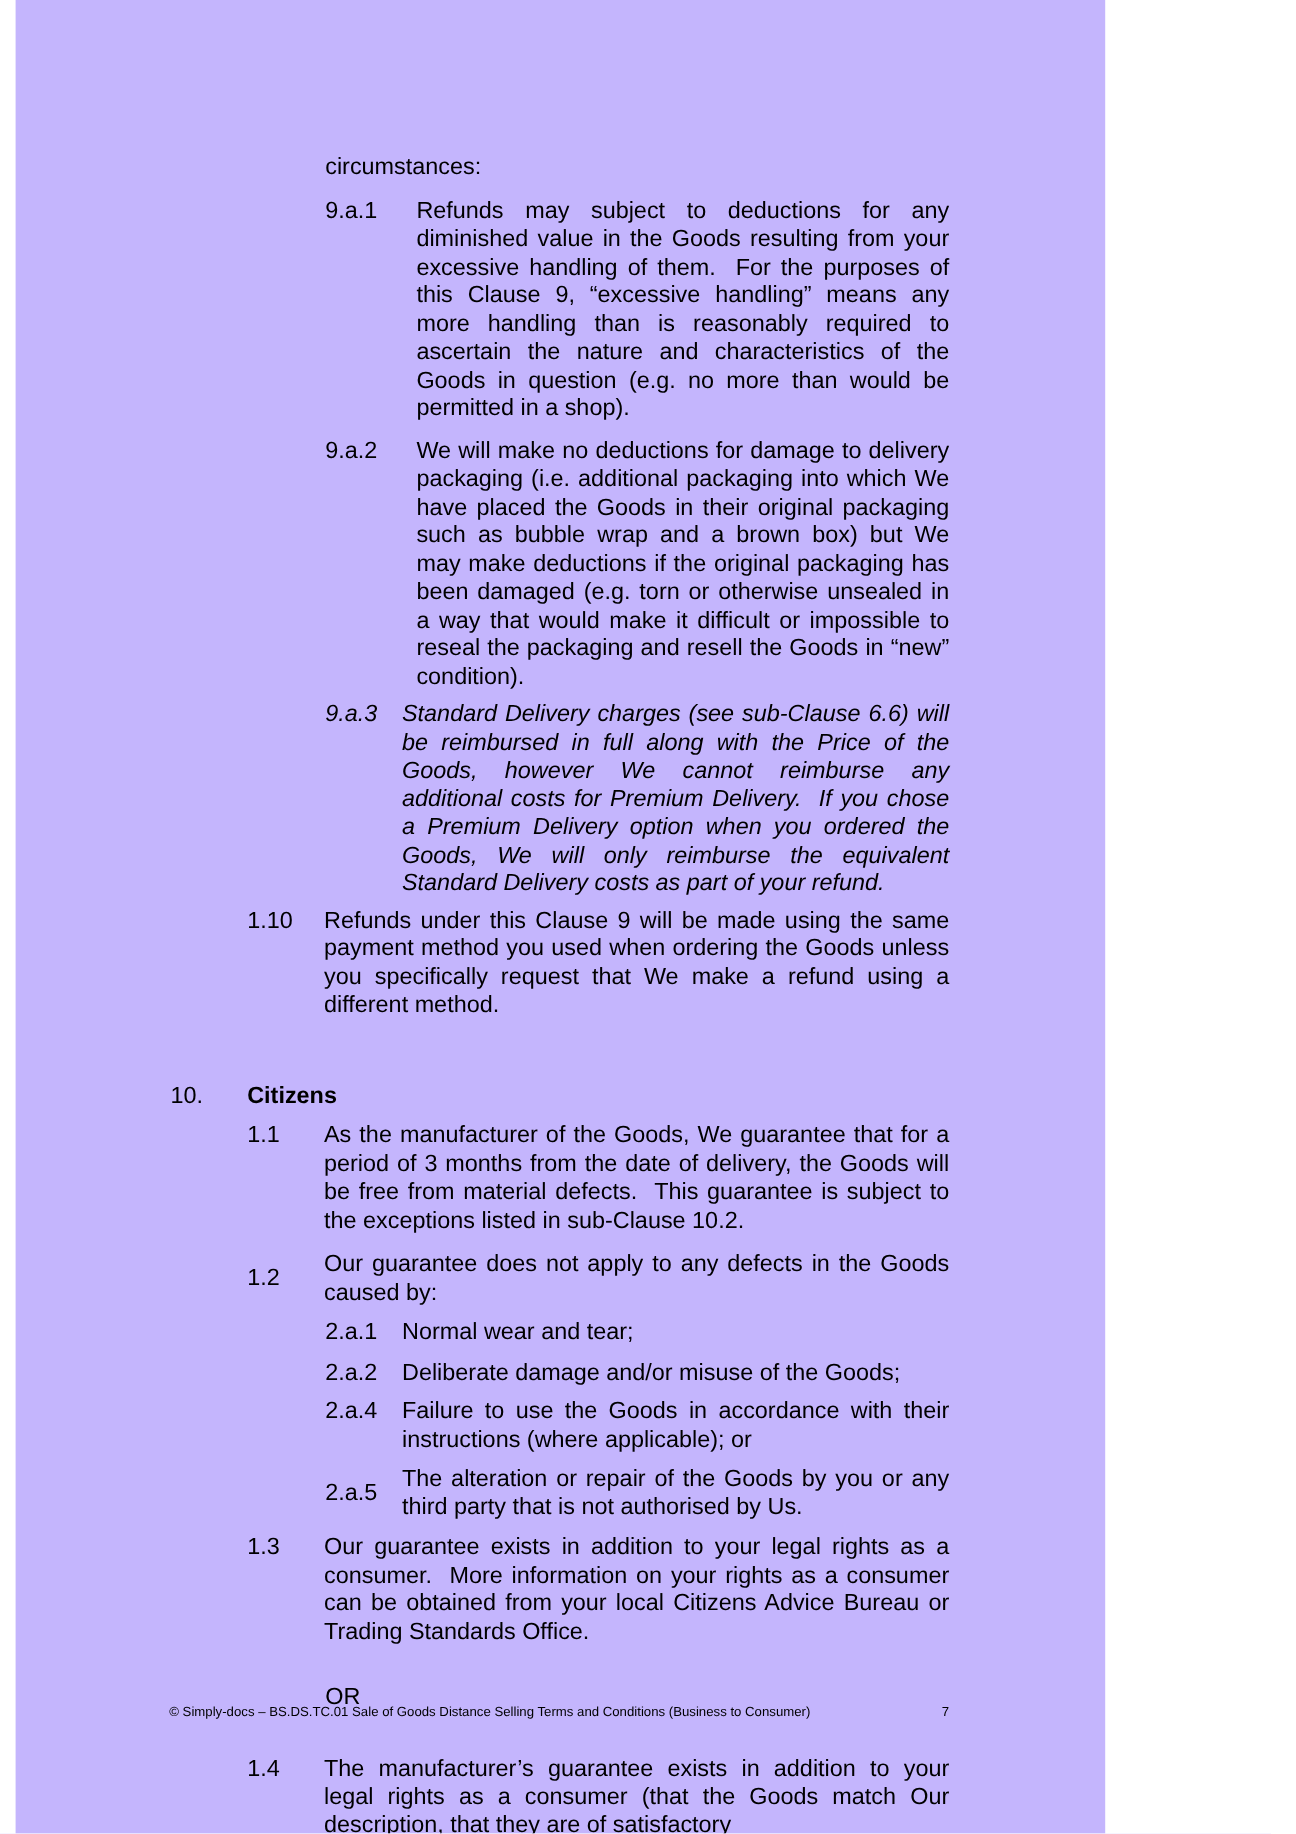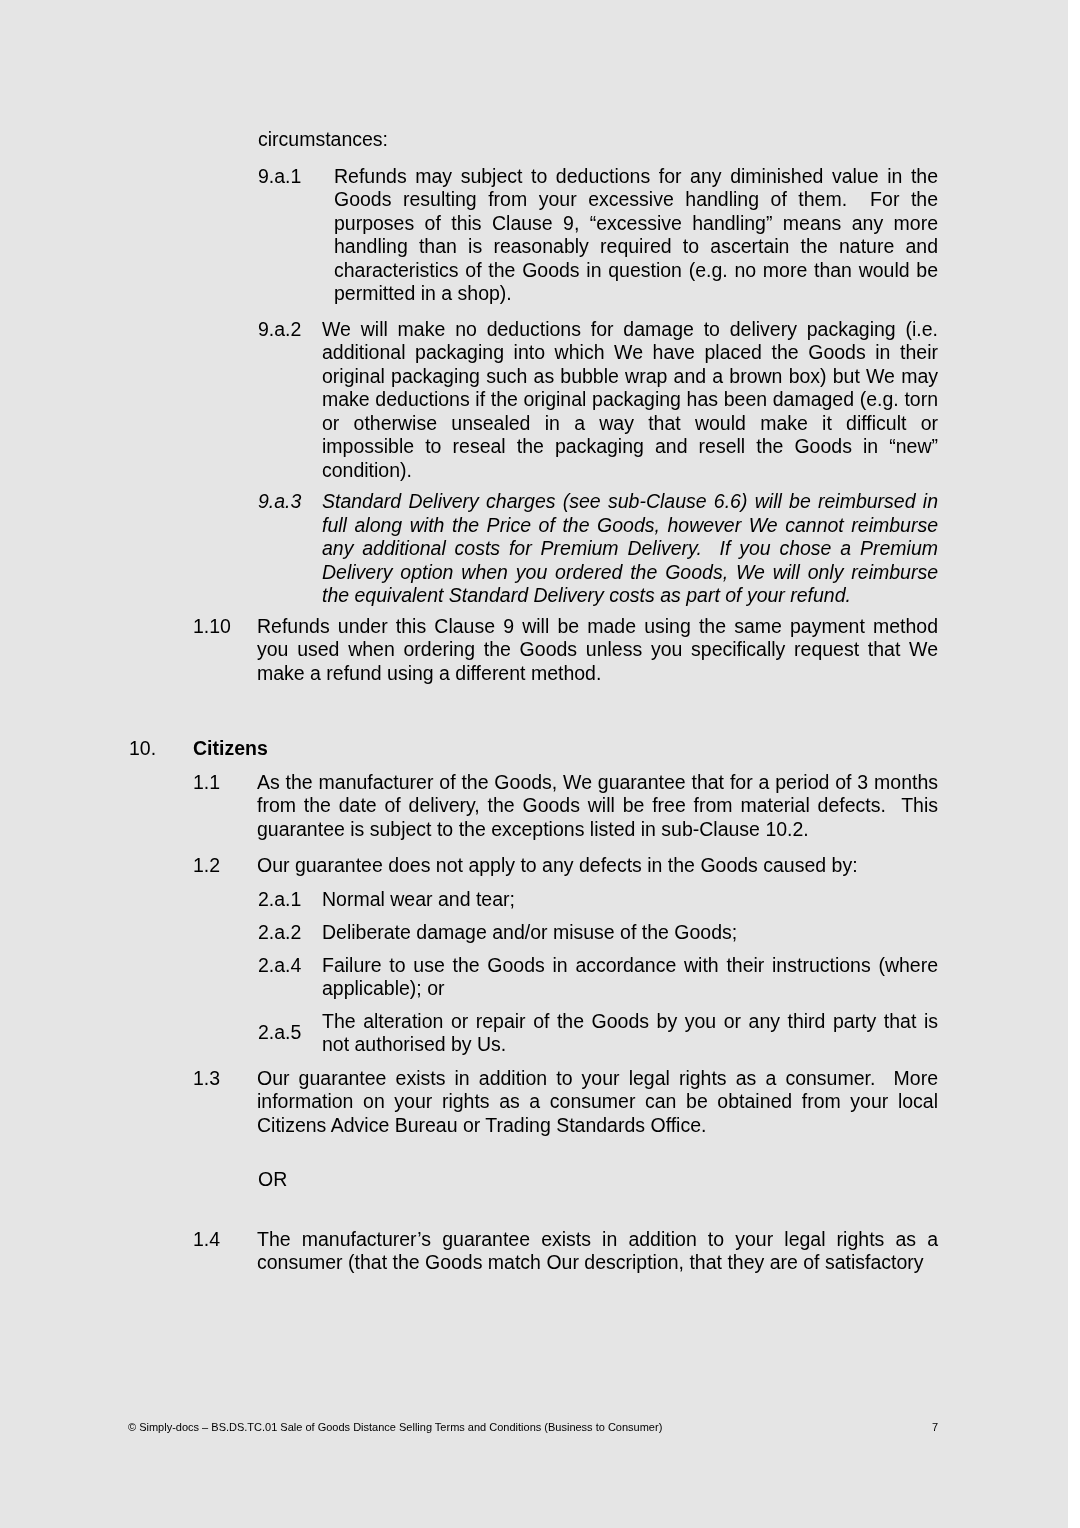--- a/index.html
+++ b/index.html
@@ -2,28 +2,29 @@
 <html><head>
 <meta charset="utf-8">
 <style>
   html, body {
     margin: 0;
     padding: 0;
     background: #ffffff;
   }
   .page {
     position: relative;
-    width: 1068px;
+    width: 908px;
     height: 1528px;
-    background: #e5e5e5;
+    background: #c4b5fd;
     font-family: "Liberation Sans", sans-serif;
     font-size: 19.5px;
     line-height: 23.5px;
     color: #000000;
     overflow: hidden;
+    margin-left: 13px;
   }
   .content {
     position: absolute;
     top: 128px;
     left: 129px;
     right: 130px;
   }
   .block {
     display: flex;
     align-items: flex-start;
@@ -39,21 +40,21 @@
     white-space: pre-wrap;
   }
   .l1 { padding-left: 0; }
   .l2 { padding-left: 64px; }
   .l3 { padding-left: 129px; }
   .para-ind { padding-left: 129px; }
   .para-ind .txt { text-align: left; }
   .heading .txt { font-weight: bold; text-align: left; }
   .bold .txt { font-weight: normal; }
   .mb7  { margin-bottom: 7px; font-style: italic; }
-  .mb8  { margin-bottom: 8px; }
+  .mb8  { margin-bottom: 8px; gap: 12px; }
   .mb9  { margin-bottom: 9px; }
   .mb10 { margin-bottom: 10px; align-items: center; }
   .mb11 { margin-bottom: 11px; }
   .mb12 { margin-bottom: 12px; gap: 12px; }
   .mb13 { margin-bottom: 13px; }
   .mb31 { margin-bottom: 31px; }
   .mb36 { margin-bottom: 36px; }
   .mb52 { margin-bottom: 52px; }
   .footer {
     position: absolute;

